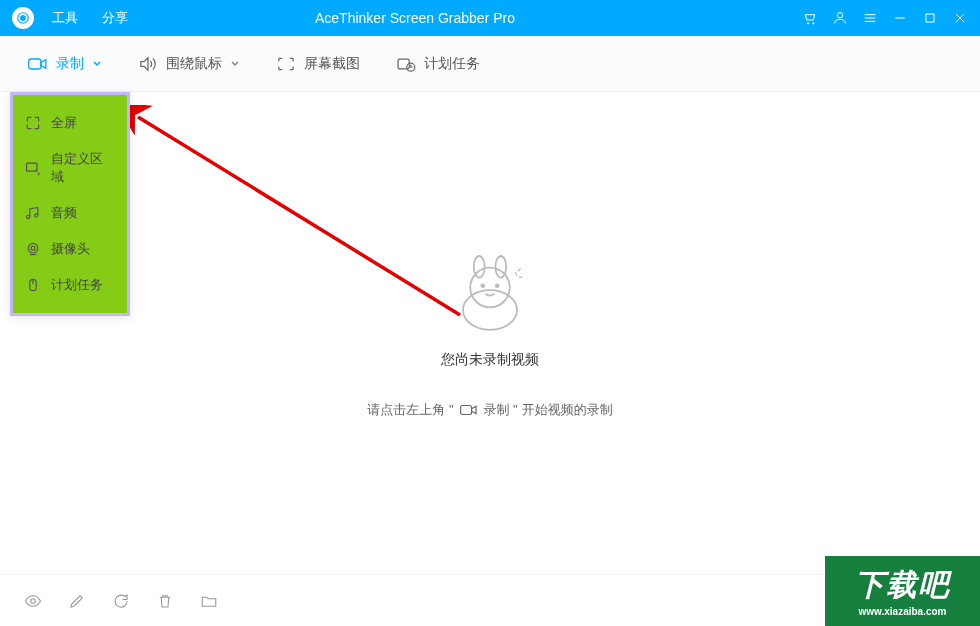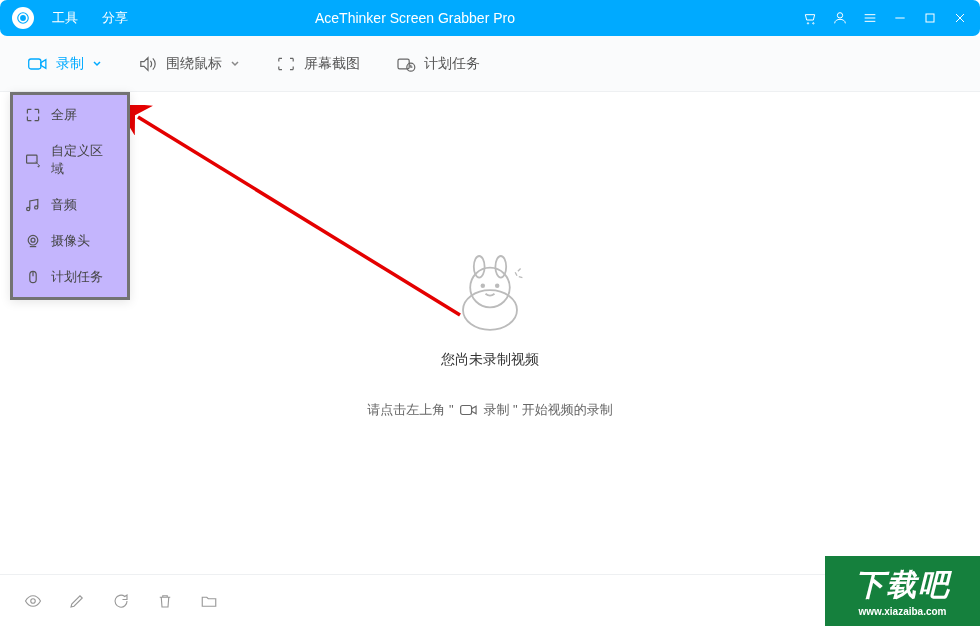--- a/index.html
+++ b/index.html
@@ -1,32 +1,32 @@
 <!DOCTYPE html>
 <html><head>
   <meta charset="utf-8">
   <style>
     * { margin: 0; padding: 0; box-sizing: border-box; font-family: "Microsoft YaHei", Arial, sans-serif; }
     body { width: 980px; height: 626px; background: #fff; position: relative; overflow: hidden; }
     
-    .titlebar { height: 36px; background: #00aaff; display: flex; align-items: center; padding: 0 12px; color: #fff; border-radius: 7px; }
+    .titlebar { height: 36px; background: #00aaff; display: flex; align-items: center; padding: 0 12px; color: #fff; }
     .logo { width: 22px; height: 22px; background: #fff; border-radius: 50%; display: flex; align-items: center; justify-content: center; margin-right: 18px; }
     .logo svg { width: 14px; height: 14px; }
     .titlebar-menu { display: flex; gap: 24px; font-size: 13px; }
     .titlebar-title { flex: 1; text-align: center; font-size: 14px; color: #fff; margin-left: -100px; }
     .titlebar-right { display: flex; align-items: center; gap: 14px; }
     .titlebar-icon { width: 16px; height: 16px; stroke: #fff; fill: none; stroke-width: 1.5; cursor: pointer; }
     
     .toolbar { height: 56px; background: #fafbfc; border-bottom: 1px solid #eef0f2; display: flex; align-items: center; padding: 0 28px; gap: 36px; font-size: 14px; color: #555; }
     .toolbar-item { display: flex; align-items: center; gap: 8px; cursor: pointer; }
     .toolbar-item.active { color: #00aaff; }
     .toolbar-icon { width: 20px; height: 16px; }
     .chevron { width: 10px; height: 10px; }
     
-    .dropdown { position: absolute; top: 92px; left: 10px; width: 120px; background: #c4b5fd; box-shadow: 0 2px 10px rgba(0,0,0,0.1); border: 3px solid #737373; padding: 2px 0; z-index: 10; }
+    .dropdown { position: absolute; top: 92px; left: 10px; width: 120px; background: #84cc16; box-shadow: 0 2px 10px rgba(0,0,0,0.1); border: 3px solid #c4b5fd; padding: 10px 0; z-index: 10; }
     .dropdown-item { display: flex; align-items: center; gap: 10px; padding: 9px 12px; font-size: 13px; color: #444; cursor: pointer; }
     .dropdown-icon { width: 16px; height: 16px; flex-shrink: 0; }
     
     .arrow { position: absolute; top: 105px; left: 130px; z-index: 9; pointer-events: none; }
     
     .main { position: absolute; top: 92px; left: 0; right: 0; bottom: 52px; display: flex; flex-direction: column; align-items: center; justify-content: center; }
     .mascot { width: 90px; height: 90px; margin-bottom: 14px; }
     .empty-text1 { font-size: 14px; color: #333; margin-bottom: 32px; }
     .empty-text2 { font-size: 13px; color: #666; display: flex; align-items: center; gap: 4px; }
     .inline-icon { width: 18px; height: 14px; margin: 0 2px; }

